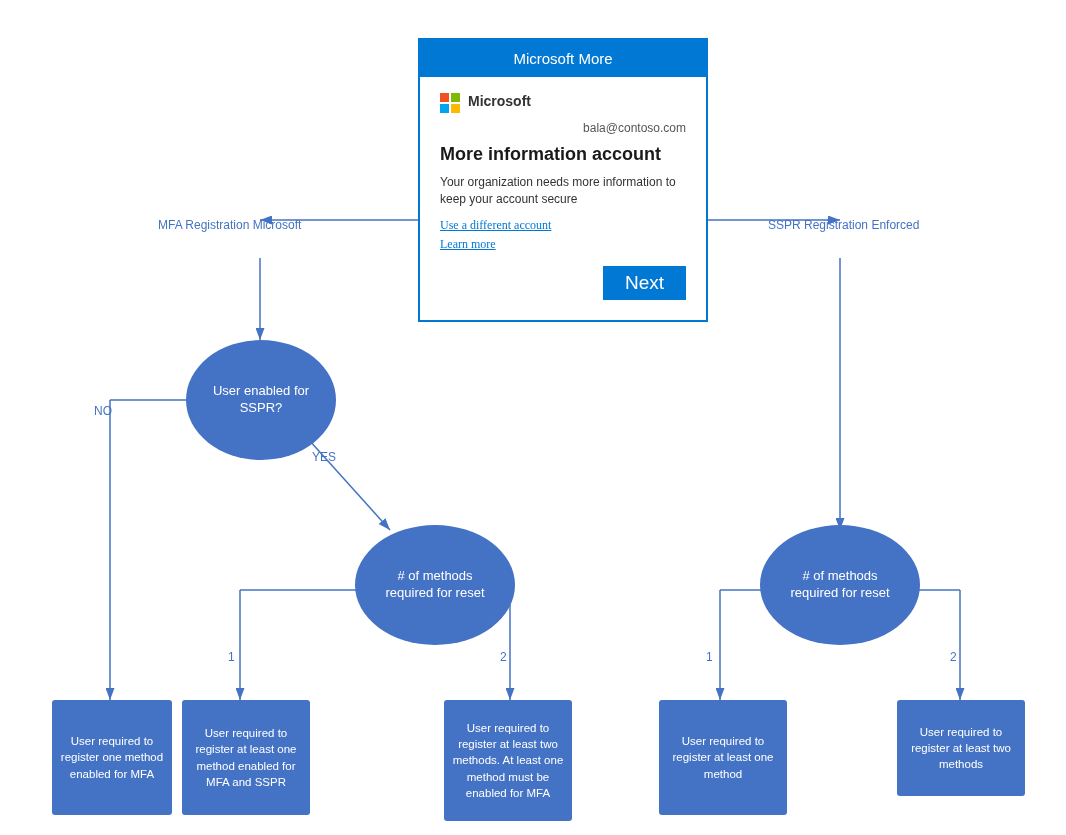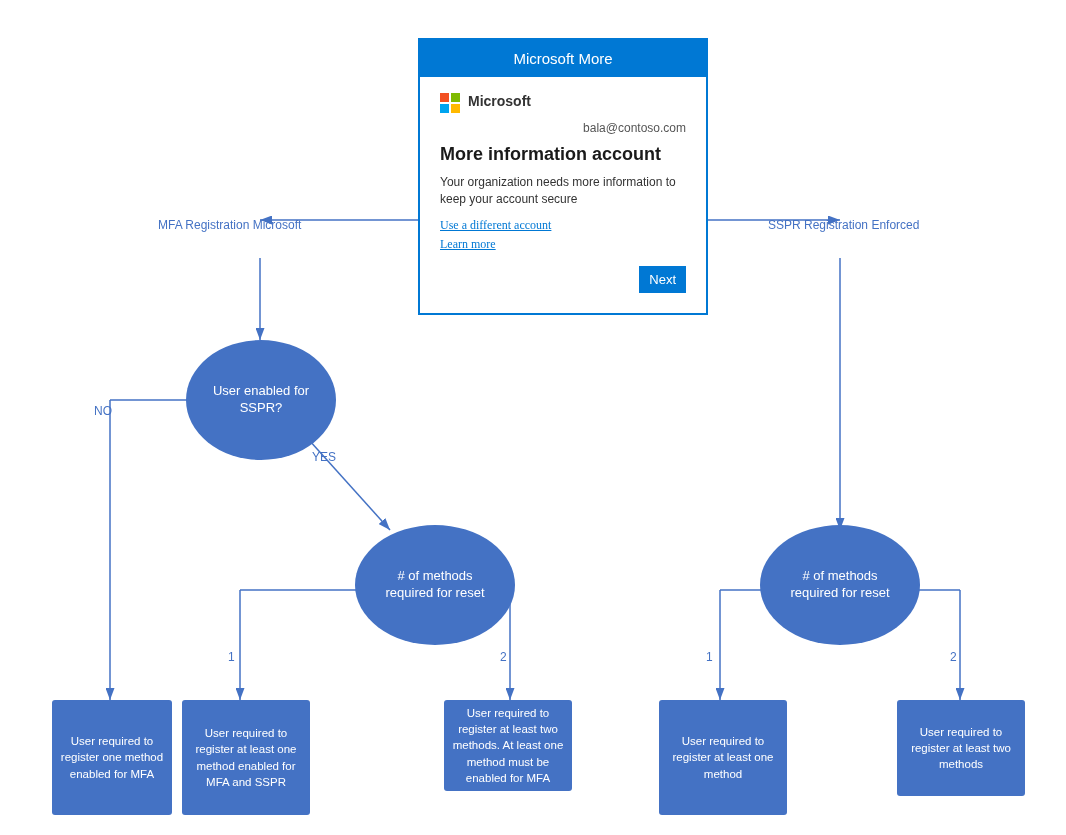--- a/index.html
+++ b/index.html
@@ -106,22 +106,22 @@
     .dialog-footer {
       margin-top: 14px;
       display: flex;
       justify-content: flex-end;
     }
 
     .next-btn {
       background: #0078d4;
       color: #fff;
       border: none;
-      padding: 6px 10px;
-      font-size: 13px;
+      padding: 6px 22px;
+      font-size: 19px;
       cursor: pointer;
     }
 
     
     .ellipse {
       position: absolute;
       border-radius: 50%;
       background: #4472c4;
       color: #fff;
       display: flex;
@@ -263,21 +263,21 @@
 enabled for MFA</span>
   </div>
 
   <div class="rect-node" style="top:700px; left:182px; width:128px; height:115px;">
     <span>User required to
 register at least one
 method enabled for
 MFA and SSPR</span>
   </div>
 
-  <div class="rect-node" style="top:700px; left:444px; width:128px; height:91px;">
+  <div class="rect-node" style="top:700px; left:444px; width:128px; height:121px;">
     <span>User required to
 register at least two
 methods. At least
 one method must
 be enabled for MFA</span>
   </div>
 
   <div class="rect-node" style="top:700px; left:659px; width:128px; height:115px;">
     <span>User required to
 register at least one

